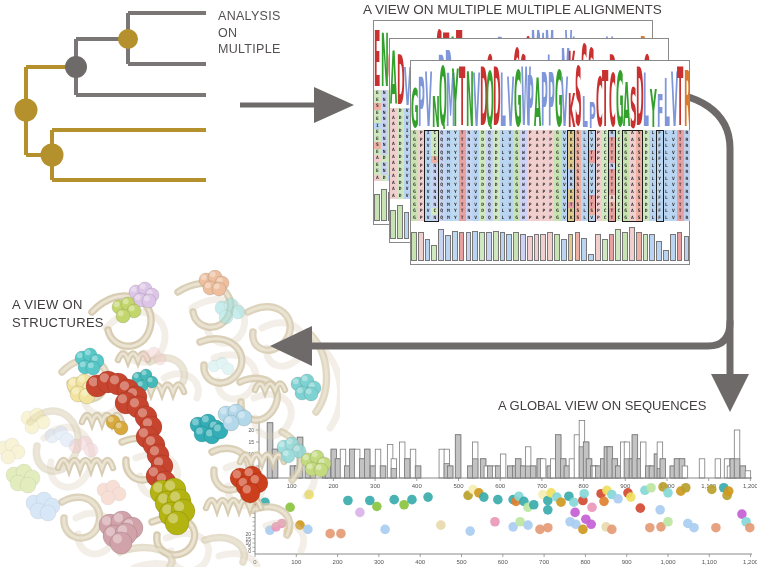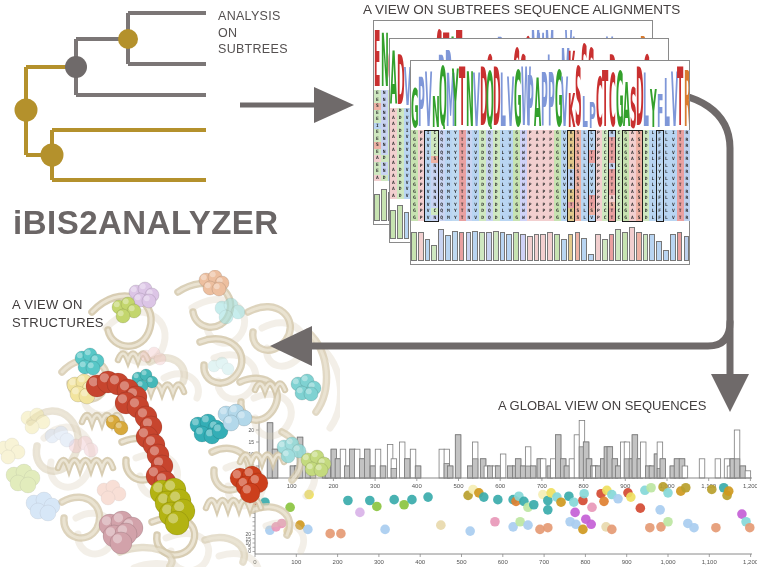--- a/index.html
+++ b/index.html
@@ -716,26 +716,25 @@
         <circle cx="258" cy="213" r="10" fill="#cc3f1c" stroke="rgba(0,0,0,0.18)" stroke-width="0.6"></circle>
         <circle cx="254.8" cy="209.2" r="4.2" fill="#ffffff" opacity="0.35"></circle>
         <circle cx="250" cy="223" r="10" fill="#cc3f1c" stroke="rgba(0,0,0,0.18)" stroke-width="0.6"></circle>
         <circle cx="246.8" cy="219.2" r="4.2" fill="#ffffff" opacity="0.35"></circle>
       </g>
     </svg>
 
   <div id="subtrees-label" class="abs lbl">
     <div>ANALYSIS</div>
     <div>ON</div>
-    <div>SUBTREES</div>
+    <div>MULTIPLE</div>
   </div>
 
-  <div id="msa-title" class="abs">A VIEW ON SUBTREES SEQUENCE ALIGNMENTS</div>
+  <div id="msa-title" class="abs">A VIEW ON MULTIPLE MULTIPLE ALIGNMENTS</div>
 
-  <div id="app-title" class="abs">iBIS2ANALYZER</div>
 
 
   <div id="global-title" class="abs">A GLOBAL VIEW ON SEQUENCES</div>
 
   <div id="structures-label" class="abs lbl">
     <div>A VIEW ON</div>
     <div>STRUCTURES</div>
   </div>
 
   <div id="msa-panels">

